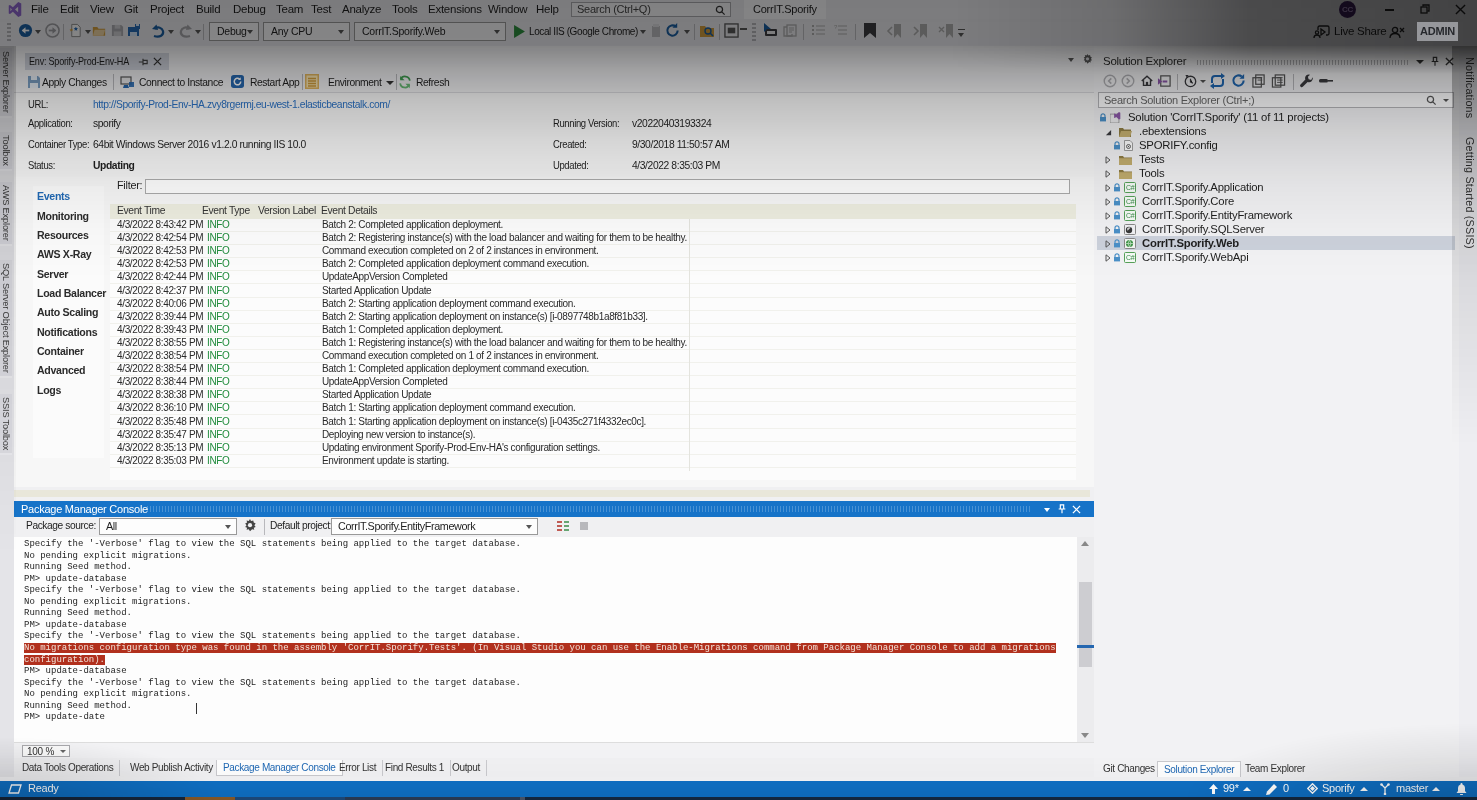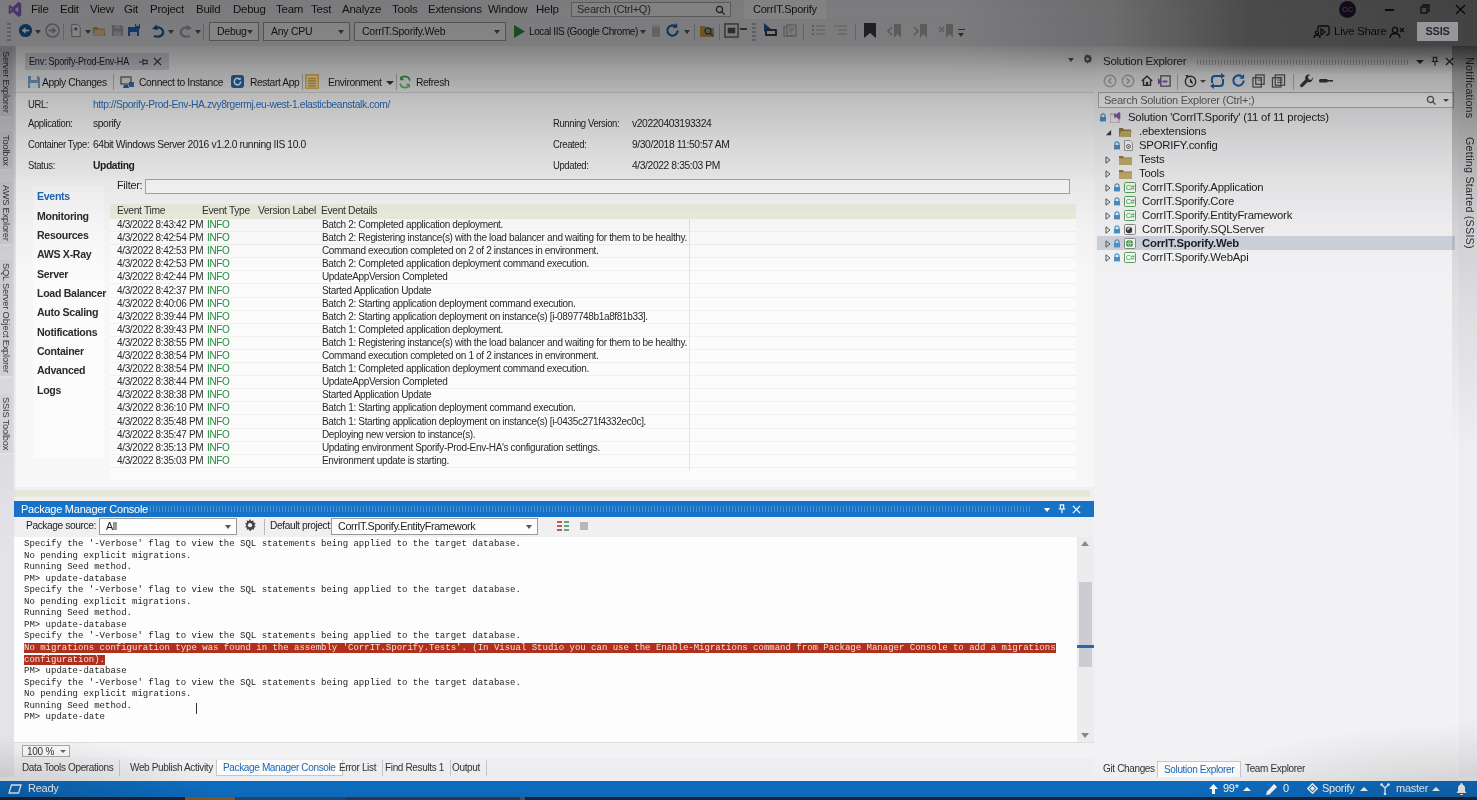--- a/index.html
+++ b/index.html
@@ -242,21 +242,21 @@
       <path fill="none" stroke="#222" stroke-width="1.3" d="m8 4 4 3-4 3z"></path>
       <path fill="none" stroke="#222" stroke-width="1.3" d="M1 13c0-2 1.5-3 3-3s3 1 3 3"></path>
       <circle cx="4" cy="7.5" r="1.6" fill="none" stroke="#222" stroke-width="1.2"></circle>
     </svg>
     <span class="abs" style="left:1334px;top:6px;font-size:11.5px;color:#1e1e1e">Live Share</span>
     <svg class="abs" style="left:1389px;top:6px" width="16" height="14" viewBox="0 0 16 14">
       <circle cx="6" cy="5" r="2.6" fill="none" stroke="#222" stroke-width="1.3"></circle>
       <path fill="none" stroke="#222" stroke-width="1.3" d="M1 13c0-3 2.2-4.5 5-4.5S11 10 11 13"></path>
       <path fill="none" stroke="#222" stroke-width="1.3" d="m11 3 4 4m0-4-4 4"></path>
     </svg>
-    <div class="abs" style="left:1417px;top:3px;width:41px;height:19px;background:#96979b;font-size:11px;font-weight:bold;color:#26282c;text-align:center;line-height:19px;z-index:100;">SSIS</div>
+    <div class="abs" style="left:1417px;top:3px;width:41px;height:19px;background:#96979b;font-size:11px;font-weight:bold;color:#26282c;text-align:center;line-height:19px;z-index:100;">ADMIN</div>
   </div>
   <div id="leftbar">
     <div class="vtab" style="top:2px">Server Explorer</div>
     <div class="vtab" style="top:86px">Toolbox</div>
     <div class="vtab" style="top:136px">AWS Explorer</div>
     <div class="vtab" style="top:214px">SQL Server Object Explorer</div>
     <div class="vtab" style="top:348px">SSIS Toolbox</div>
   </div>
   <div id="rightbar">
     <div class="vtabr" style="top:8px">Notifications</div>

